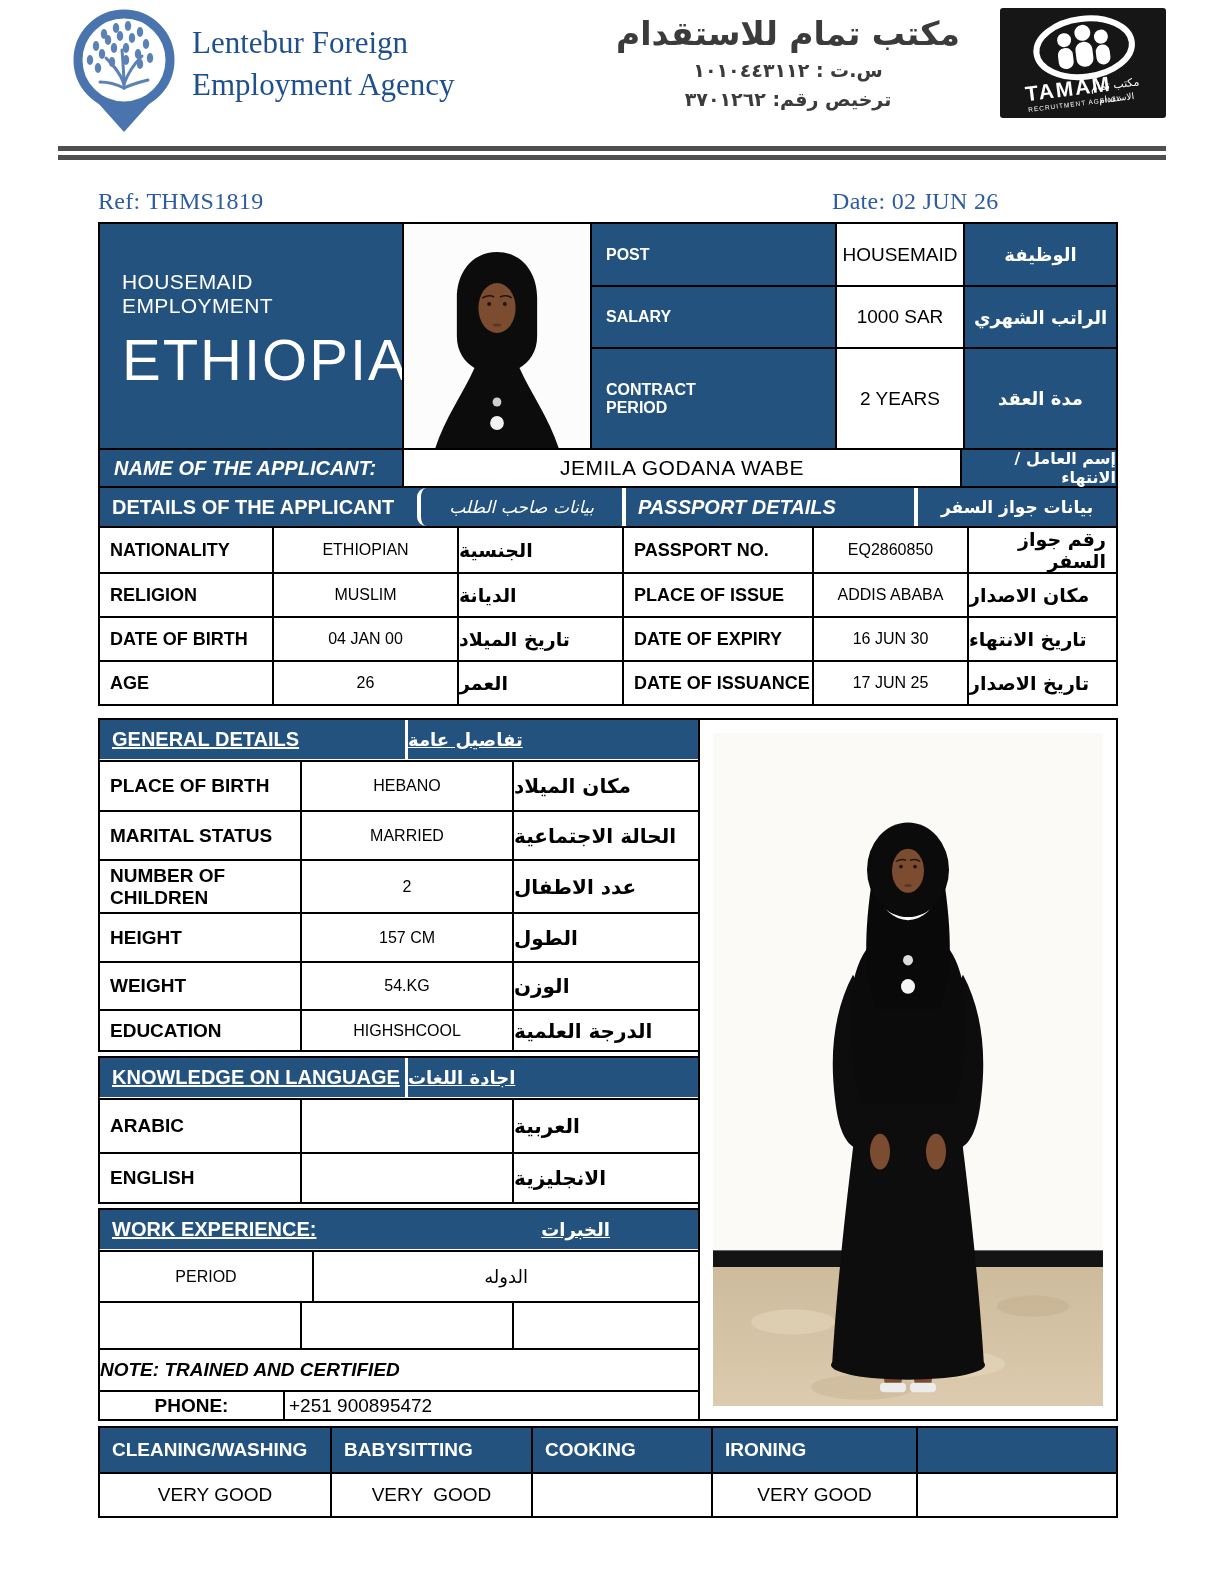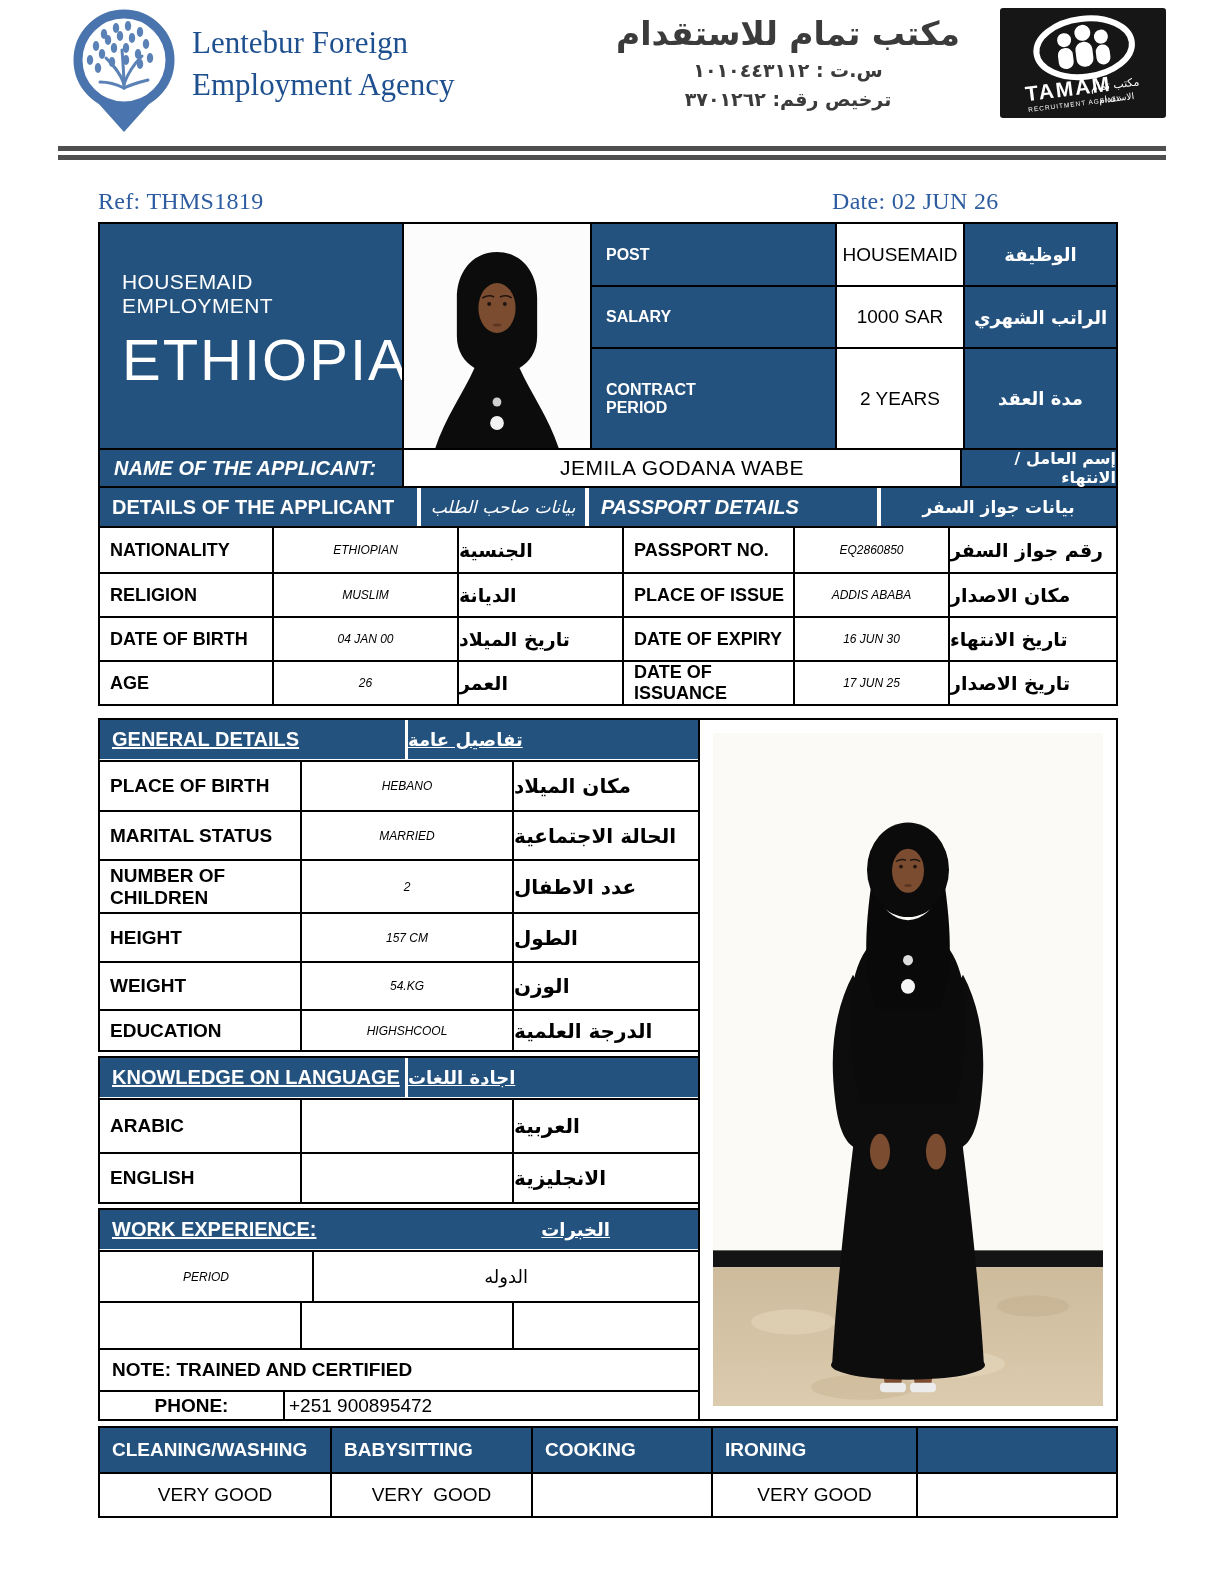--- a/index.html
+++ b/index.html
@@ -37,21 +37,21 @@
 
   
   .doc { position:absolute; left:98px; top:222px; width:1020px; }
   .blue { background:#24527E; color:#fff; }
   .blk { border:2px solid #000; }
   .stack { margin-top:-2px; }
   .row { display:flex; }
   .c { display:flex; align-items:center; }
   .c + .c { border-left:2px solid #000; }
   .lbl { font-weight:bold; font-size:18px; padding-left:10px; }
-  .val { justify-content:center; font-size:12px;font-style:italic; }
+  .val { justify-content:center; font-size:16px; }
   .arc { justify-content:flex-end; padding-right:10px; font-weight:bold; font-size:19px; }
 
   
   .banner { display:flex; height:228px; }
   .banner-left { width:302px; padding:46px 0 0 22px; }
   .banner-left .prog { font-size:21px; letter-spacing:0.4px; }
   .banner-left .country { font-size:58px; letter-spacing:2px; margin-top:8px; font-weight:500; }
   .banner-photo { width:190px; background:#fdfdfd; border-left:2px solid #000; border-right:2px solid #000; }
   .banner-right { flex:1; display:flex; flex-direction:column; }
   .banner-right .brow { display:flex; }
@@ -66,27 +66,27 @@
   .name-row { height:40px; }
   .name-row .nl { width:302px; font-style:italic; font-weight:bold; font-size:20px; padding-left:14px; }
   .name-row .nv { width:558px; background:#fff; justify-content:center; font-size:21px; letter-spacing:0.5px; }
   .name-row .na { flex:1; justify-content:center; font-weight:bold; font-size:16px; }
 
   
   .dhdr { height:42px; display:flex; }
   .dhdr > div { display:flex; align-items:center; }
   .dhdr .g { border-left:4px solid #fff; }
   .d1 { width:317px; font-weight:bold; font-size:20px; padding-left:12px; }
-  .d2 { width:168px; font-style:italic; font-size:17px; justify-content:center; }
+  .d2 { width:205px; font-style:italic; font-size:17px; justify-content:center;border-radius:9px; }
   .d3 { width:292px; font-style:italic; font-weight:bold; font-size:20px; padding-left:12px; }
   .d4 { flex:1; font-weight:bold; font-size:17px; justify-content:center; }
 
   .drow { height:44px; }
   .drow .w1{width:172px;text-align:center;} .drow .w2{width:185px;} .drow .w3{width:165px;}
-  .drow .w4{width:171px;} .drow .w5{width:155px;} .drow .w6{flex:1;}
+  .drow .w4{width:190px;} .drow .w5{width:155px;} .drow .w6{flex:1;}
 
   
   .lower { display:flex; margin-top:12px; align-items:stretch; }
   .leftcol { width:602px; }
   .photobox { flex:1; margin-left:-2px; border:2px solid #000; background:#fff; padding:13px; }
   .photobox svg { display:block; width:100%; height:100%; }
 
   .sechdr { height:44px; display:flex; border-bottom:3px solid #fff;text-decoration:underline; }
   .sechdr .sl { width:308px; display:flex; align-items:center; font-weight:bold; font-size:20px;
                 padding-left:12px; border-right:3px solid #fff; }
@@ -96,21 +96,21 @@
   .sechdr.nosplit .sr { flex:none; width:auto; }
 
   .grow .g1{width:200px;} .grow .g2{width:212px;} .grow .g3{flex:1;}
   .grow .lbl{font-size:19px; line-height:22px;}
   .grow .arc{font-size:20px; padding-right:14px;}
   .row + .row { border-top:2px solid #000; }
   .h48{height:48px;} .h49{height:49px;} .h53{height:53px;} .h41{height:41px;}
   .h52{height:52px;} .h50{height:50px;} .h47{height:47px;} .h42f{height:42px;} .h29{height:29px;}
   .mt4 { margin-top:4px; }
 
-  .note-cell { flex:1; font-weight:bold; font-size:19px; padding-left:12px;border-radius:14px; }
+  .note-cell { flex:1; font-style:italic; font-weight:bold; font-size:19px; padding-left:0;border-radius:14px; }
   .phone-lbl { width:183px; justify-content:center; font-weight:bold; font-size:19px; }
   .phone-val { flex:1; font-size:19px; padding-left:4px; }
 
   
   .skills { margin-top:5px; }
   .skhdr { height:44px; }
   .skhdr .c { font-weight:bold; font-size:19px; padding-left:12px; }
   .skval { height:44px; background:#fff; }
   .skval .c { justify-content:center; font-size:19px; white-space:pre; }
   .s1{width:230px;} .s2{width:201px;} .s3{width:180px;} .s4{width:205px;} .s5{flex:1;}

